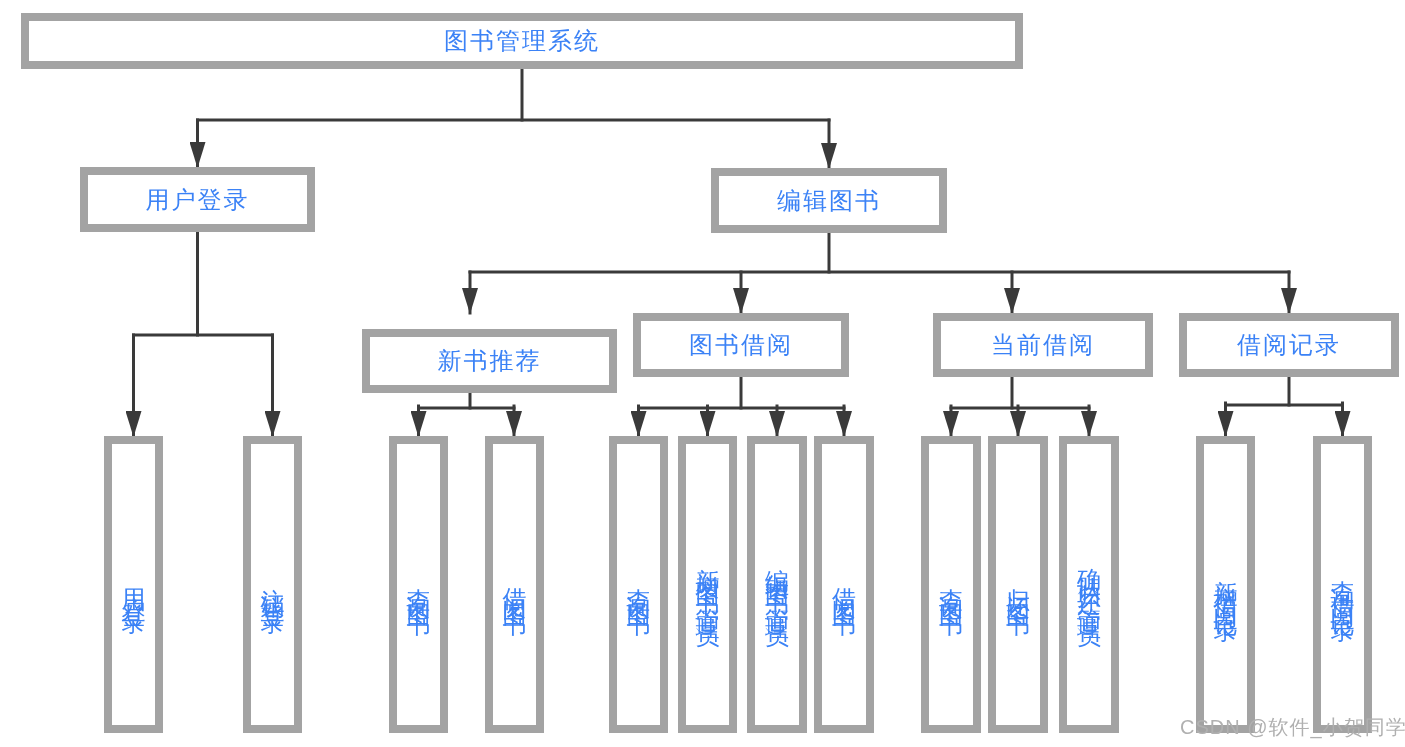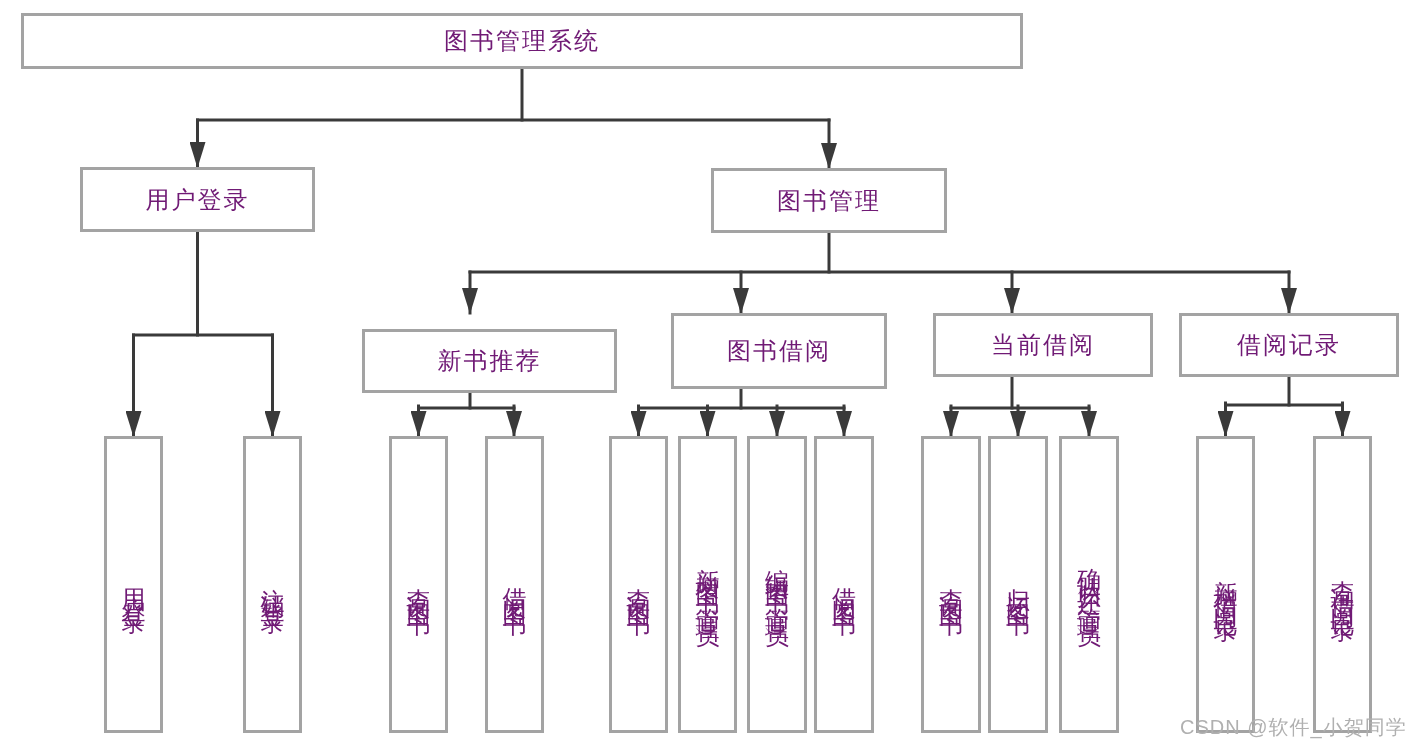--- a/index.html
+++ b/index.html
@@ -17,26 +17,26 @@
     width: 1405px; height: 747px;
   }
   .connectors line {
     stroke: #3a3a3a;
     stroke-width: 3;
     stroke-linecap: square;
   }
   .node {
     position: absolute;
     box-sizing: border-box;
-    border: 3px solid #a3a3a3;
+    border: 8px solid #a3a3a3;
     background: #ffffff;
     display: flex;
     align-items: center;
     justify-content: center;
-    color: #701a75;
+    color: #3b82f6;
     font-size: 24px;
     letter-spacing: 2px;
     white-space: nowrap;
   }
   .node.leaf {
     writing-mode: vertical-rl;
     text-orientation: mixed;
     font-size: 24px;
     letter-spacing: 8px;
     white-space: normal;
@@ -117,24 +117,24 @@
       <line x1="1289" y1="377" x2="1289" y2="405"></line>
       <line x1="1225.5" y1="405" x2="1342.5" y2="405"></line>
       <line x1="1225.5" y1="403" x2="1225.5" y2="436" marker-end="url(#arrow)"></line>
       <line x1="1342.5" y1="403" x2="1342.5" y2="436" marker-end="url(#arrow)"></line>
     </g>
   </svg>
 
   <div class="node title" style="left:21px; top:13px; width:1002px; height:56px;">图书管理系统</div>
 
   <div class="node" style="left:80px; top:167px; width:235px; height:65px;">用户登录</div>
-  <div class="node" style="left:711px; top:168px; width:236px; height:65px;">图书管理</div>
+  <div class="node" style="left:711px; top:168px; width:236px; height:65px;">编辑图书</div>
 
   <div class="node" style="left:362px; top:329px; width:255px; height:64px;text-align:center;">新书推荐</div>
-  <div class="node" style="left:633px; top:313px; width:216px; height:76px;margin-left:38px;">图书借阅</div>
+  <div class="node" style="left:633px; top:313px; width:216px; height:64px;">图书借阅</div>
   <div class="node" style="left:902px; top:313px; width:220px; height:64px;margin-left:31px;">当前借阅</div>
   <div class="node" style="left:1179px; top:313px; width:220px; height:64px;">借阅记录</div>
 
   <div class="node leaf" style="left:104px; top:436px; width:59px; height:297px;">用户登录</div>
   <div class="node leaf" style="left:243px; top:436px; width:59px; height:297px;">注销登录</div>
 
   <div class="node leaf" style="left:389px; top:436px; width:59px; height:297px;">查询图书</div>
   <div class="node leaf" style="left:485px; top:436px; width:59px; height:297px;">借阅图书</div>
 
   <div class="node leaf" style="left:609px; top:436px; width:59px; height:297px;">查询图书</div>

